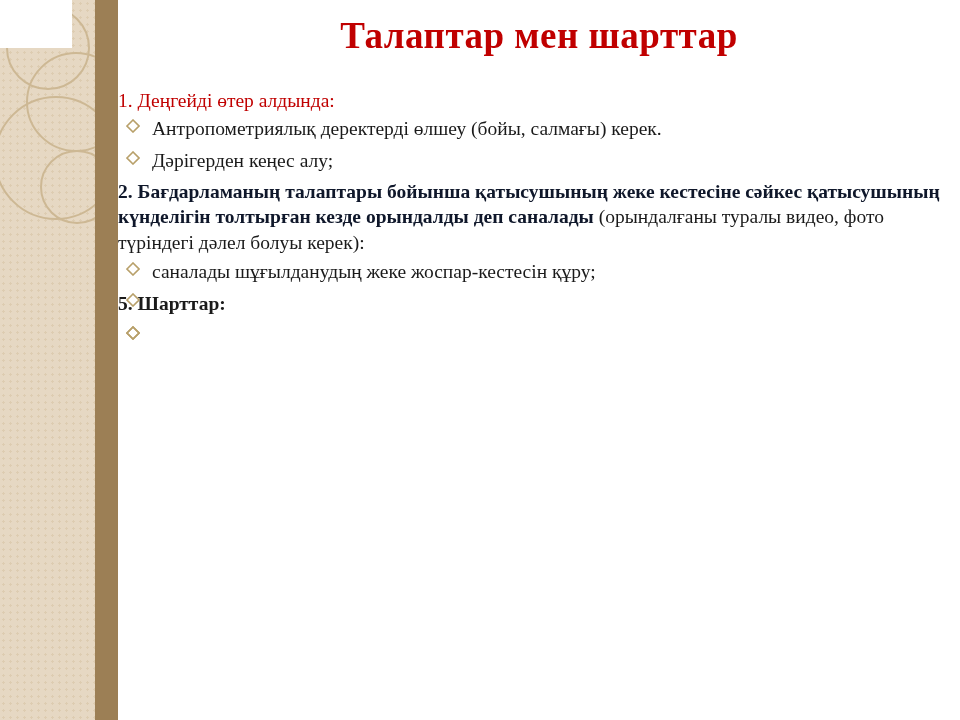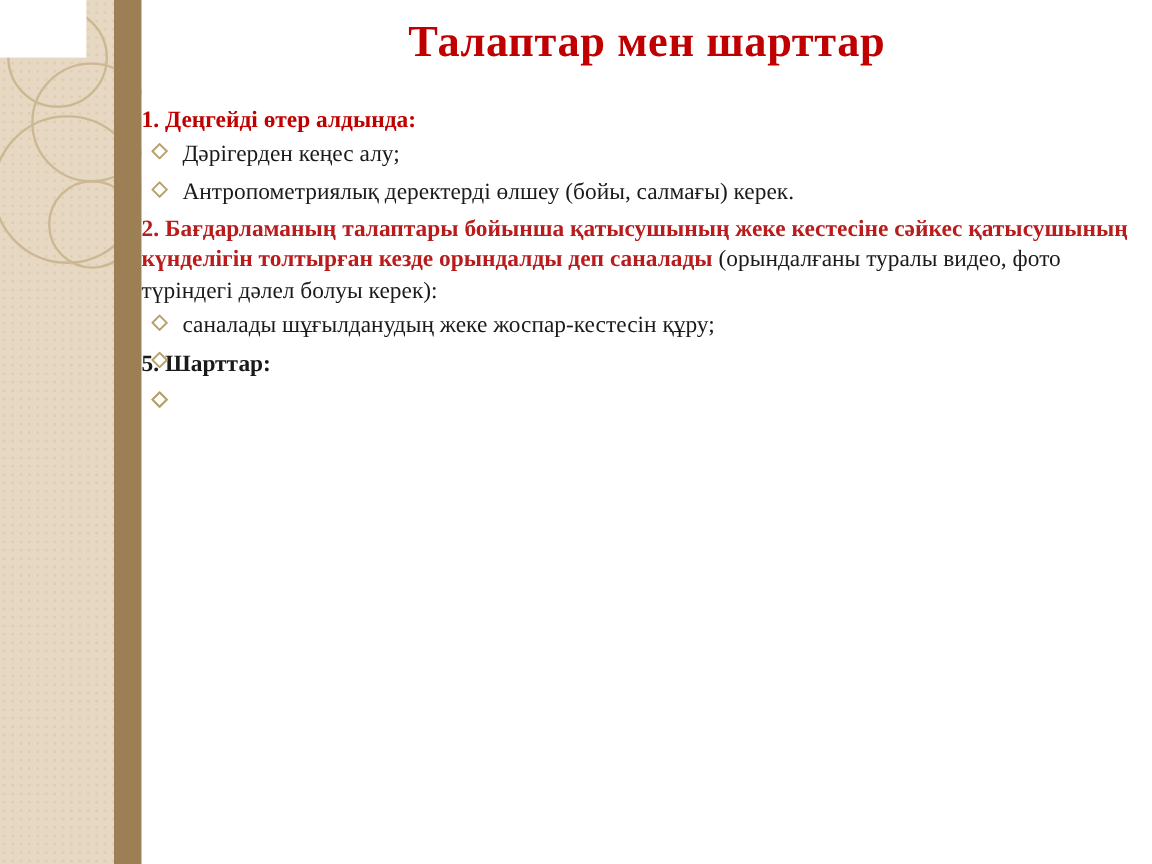--- a/index.html
+++ b/index.html
@@ -84,41 +84,41 @@
   
   .content {
     position: absolute;
     left: 118px;
     top: 88px;
     width: 828px;
   }
 
   .heading {
     color: #c00000;
-    font-weight: bold;
+    font-weight: normal;
     font-size: 19.5px;
     line-height: 1.3;
     margin: 0 0 3px 0;
   }
   .heading-black {
     color: #1a1a1a;
     font-weight: bold;
     font-size: 19.5px;
     line-height: 1.3;
     margin: 7px 0 3px 0;
   }
 
   .mixed {
     margin: 4px 0 4px 0;
     font-size: 19.5px;
     line-height: 1.30;
     color: #1a1a1a;
   }
   .mixed .red-bold {
-    color: #b91c1c;
+    color: #0f172a;
     font-weight: bold;
   }
 
   ul.bullets {
     list-style: none;
     margin: 0;
     padding: 0;
   }
   ul.bullets > li {
     position: relative;
@@ -165,29 +165,29 @@
 
     <div class="block">
       <div class="heading">1. Деңгейді өтер  алдында:</div>
       <ul class="bullets">
         <li>
           <span class="marker">
             <svg viewBox="0 0 14 14" width="14" height="14">
                 <path d="M1 7 L7 1 L13 7 L7 13 Z" fill="none" stroke="#b8a06a" stroke-width="1.6"></path>
               </svg>
           </span>
+          <span>Антропометриялық деректерді өлшеу (бойы, салмағы) керек.</span>
+        </li>
+        <li>
+          <span class="marker">
+            <svg viewBox="0 0 14 14" width="14" height="14">
+                <path d="M1 7 L7 1 L13 7 L7 13 Z" fill="none" stroke="#b8a06a" stroke-width="1.6"></path>
+              </svg>
+          </span>
           <span>Дәрігерден кеңес алу;</span>
-        </li>
-        <li>
-          <span class="marker">
-            <svg viewBox="0 0 14 14" width="14" height="14">
-                <path d="M1 7 L7 1 L13 7 L7 13 Z" fill="none" stroke="#b8a06a" stroke-width="1.6"></path>
-              </svg>
-          </span>
-          <span>Антропометриялық деректерді өлшеу (бойы, салмағы) керек.</span>
         </li>
       </ul>
     </div>
 
     <div class="block">
       <p class="mixed">
         <span class="red-bold">2. Бағдарламаның талаптары бойынша қатысушының жеке кестесіне сәйкес қатысушының күнделігін толтырған кезде орындалды деп саналады</span><span> (орындалғаны туралы видео, фото түріндегі дәлел болуы керек):</span>
       </p>
       <ul class="bullets">
         <li>

